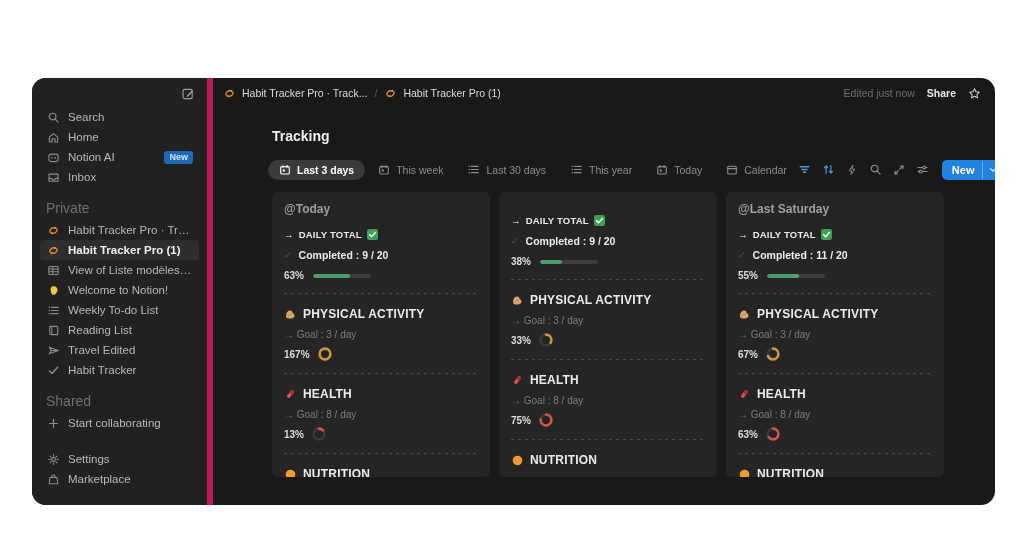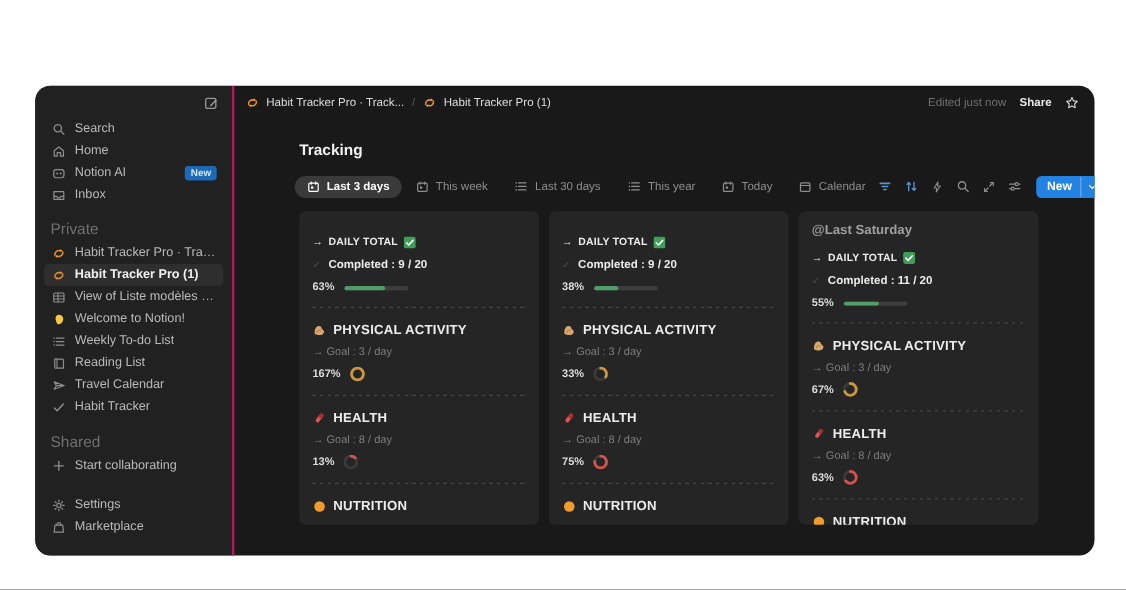--- a/index.html
+++ b/index.html
@@ -1,19 +1,19 @@
 <!DOCTYPE html>
 <html><head>
 <meta charset="utf-8">
 <style>
   html,body{margin:0;padding:0;}
   body{width:1024px;height:536px;background:#ffffff;font-family:"Liberation Sans",sans-serif;position:relative;overflow:hidden;}
   .window{position:absolute;left:32px;top:78px;width:963px;height:427px;background:#191919;border-radius:14px;display:flex;overflow:hidden;color:#d3d3d3;}
   
-  .sidebar{width:181px;min-width:181px;background:#212121;border-right:2px solid #be185d;box-sizing:border-box;padding:7px 8px 10px;display:flex;flex-direction:column;font-size:11.5px;}
+  .sidebar{width:181px;min-width:181px;background:#212121;border-right:6px solid #be185d;box-sizing:border-box;padding:7px 8px 10px;display:flex;flex-direction:column;font-size:11.5px;}
   .sb-toprow{display:flex;justify-content:flex-end;padding:2px 4px 6px;}
   .sb-compose{color:#9a9a9a;cursor:pointer;}
   .sb-item{display:flex;align-items:center;gap:8px;height:20px;padding:0 6px;border-radius:4px;color:#9a9a9a;cursor:pointer;white-space:nowrap;overflow:hidden;}
   .sb-item .lbl{color:#b9b9b9;overflow:hidden;text-overflow:ellipsis;}
   .sb-item.selected{background:#2e2e2e;}
   .sb-item.selected .lbl{color:#f0f0f0;font-weight:bold;}
   .sb-item .icon{display:flex;align-items:center;justify-content:center;width:14px;color:#8d8d8d;flex:none;}
   .badge{margin-left:auto;background:#1d69b5;color:#cfe6fb;font-size:9px;font-weight:bold;padding:1.5px 5px;border-radius:3px;}
   .sb-section-label{color:#6f6f6f;font-size:14px;margin:13px 6px 4px;}
   .sb-footer{margin-top:16px;}
@@ -182,21 +182,21 @@
           </span>
           <span class="lbl">Reading List</span>
         </div>
         <div class="sb-item">
           <span class="icon">
             <svg width="13" height="13" viewBox="0 0 14 14">
               <path d="M12 7 L2.4 3.4 L4.6 7 L2.4 10.6 Z" stroke="currentColor" fill="none" stroke-linecap="round" stroke-linejoin="round" stroke-width="1.2"></path>
               <line x1="4.6" y1="7" x2="12" y2="7" stroke="currentColor" fill="none" stroke-linecap="round" stroke-linejoin="round" stroke-width="1.2"></line>
             </svg>
           </span>
-          <span class="lbl">Travel Calendar</span>
+          <span class="lbl">Travel Edited</span>
         </div>
         <div class="sb-item">
           <span class="icon">
             <svg width="13" height="13" viewBox="0 0 14 14">
               <path d="M2.6 7.4 L5.4 10.2 L11.4 3.6" stroke="currentColor" fill="none" stroke-linecap="round" stroke-linejoin="round" stroke-width="1.5"></path>
             </svg>
           </span>
           <span class="lbl">Habit Tracker</span>
         </div>
         <div class="sb-section-label">Shared</div>
@@ -421,20 +421,21 @@
             <svg width="10" height="10" viewBox="0 0 14 14">
                 <path d="M3.5 5.2 L7 8.8 L10.5 5.2" fill="none" stroke="#fff" stroke-width="1.6" stroke-linecap="round"></path>
               </svg>
           </span>
         </span>
       </div>
     </div>
 
     <div id="board" class="board">
         <div class="card">
+    <div class="col-title">@Today</div>
     <div class="dt-row">
       <span class="arrow">→</span>
       <span>DAILY TOTAL</span>
       <span>
               <svg width="11" height="11" viewBox="0 0 11 11">
                 <rect width="11" height="11" rx="2.2" fill="#3f9e57"></rect>
                 <path d="M2.6 5.7 L4.6 7.7 L8.4 3.5" stroke="#fff" stroke-width="1.5" fill="none" stroke-linecap="round" stroke-linejoin="round"></path>
               </svg>
             </span>
     </div>

